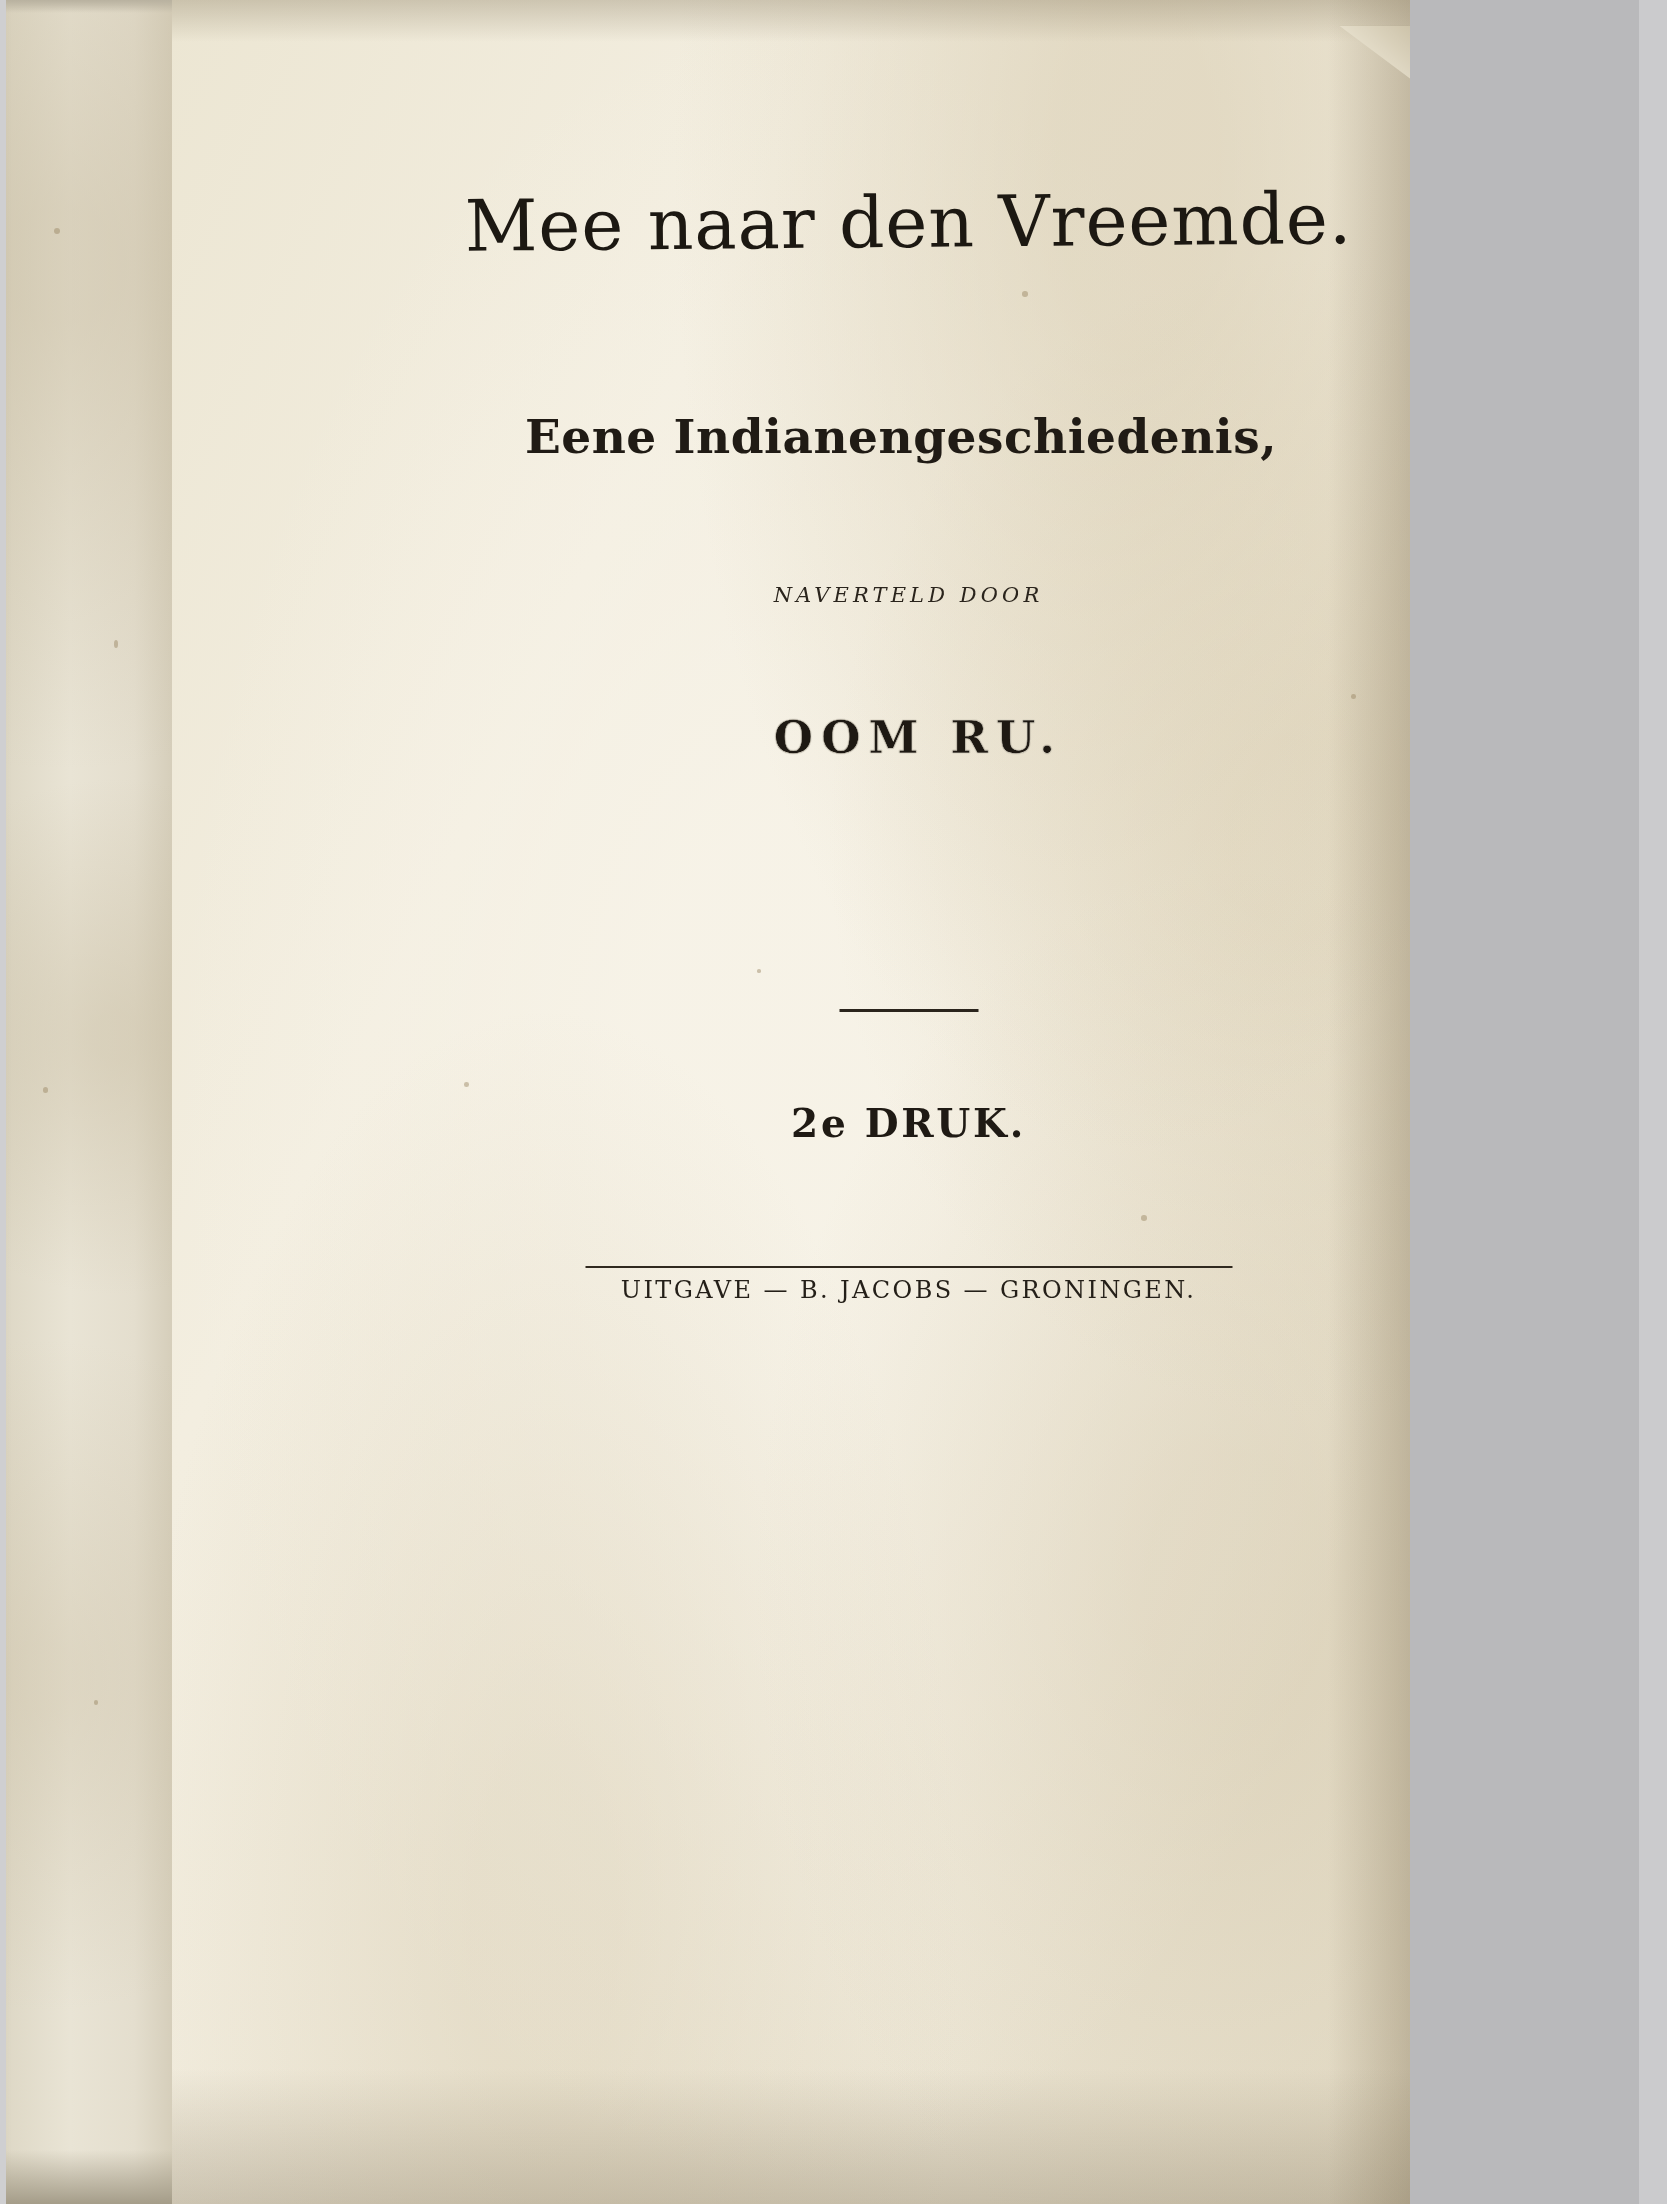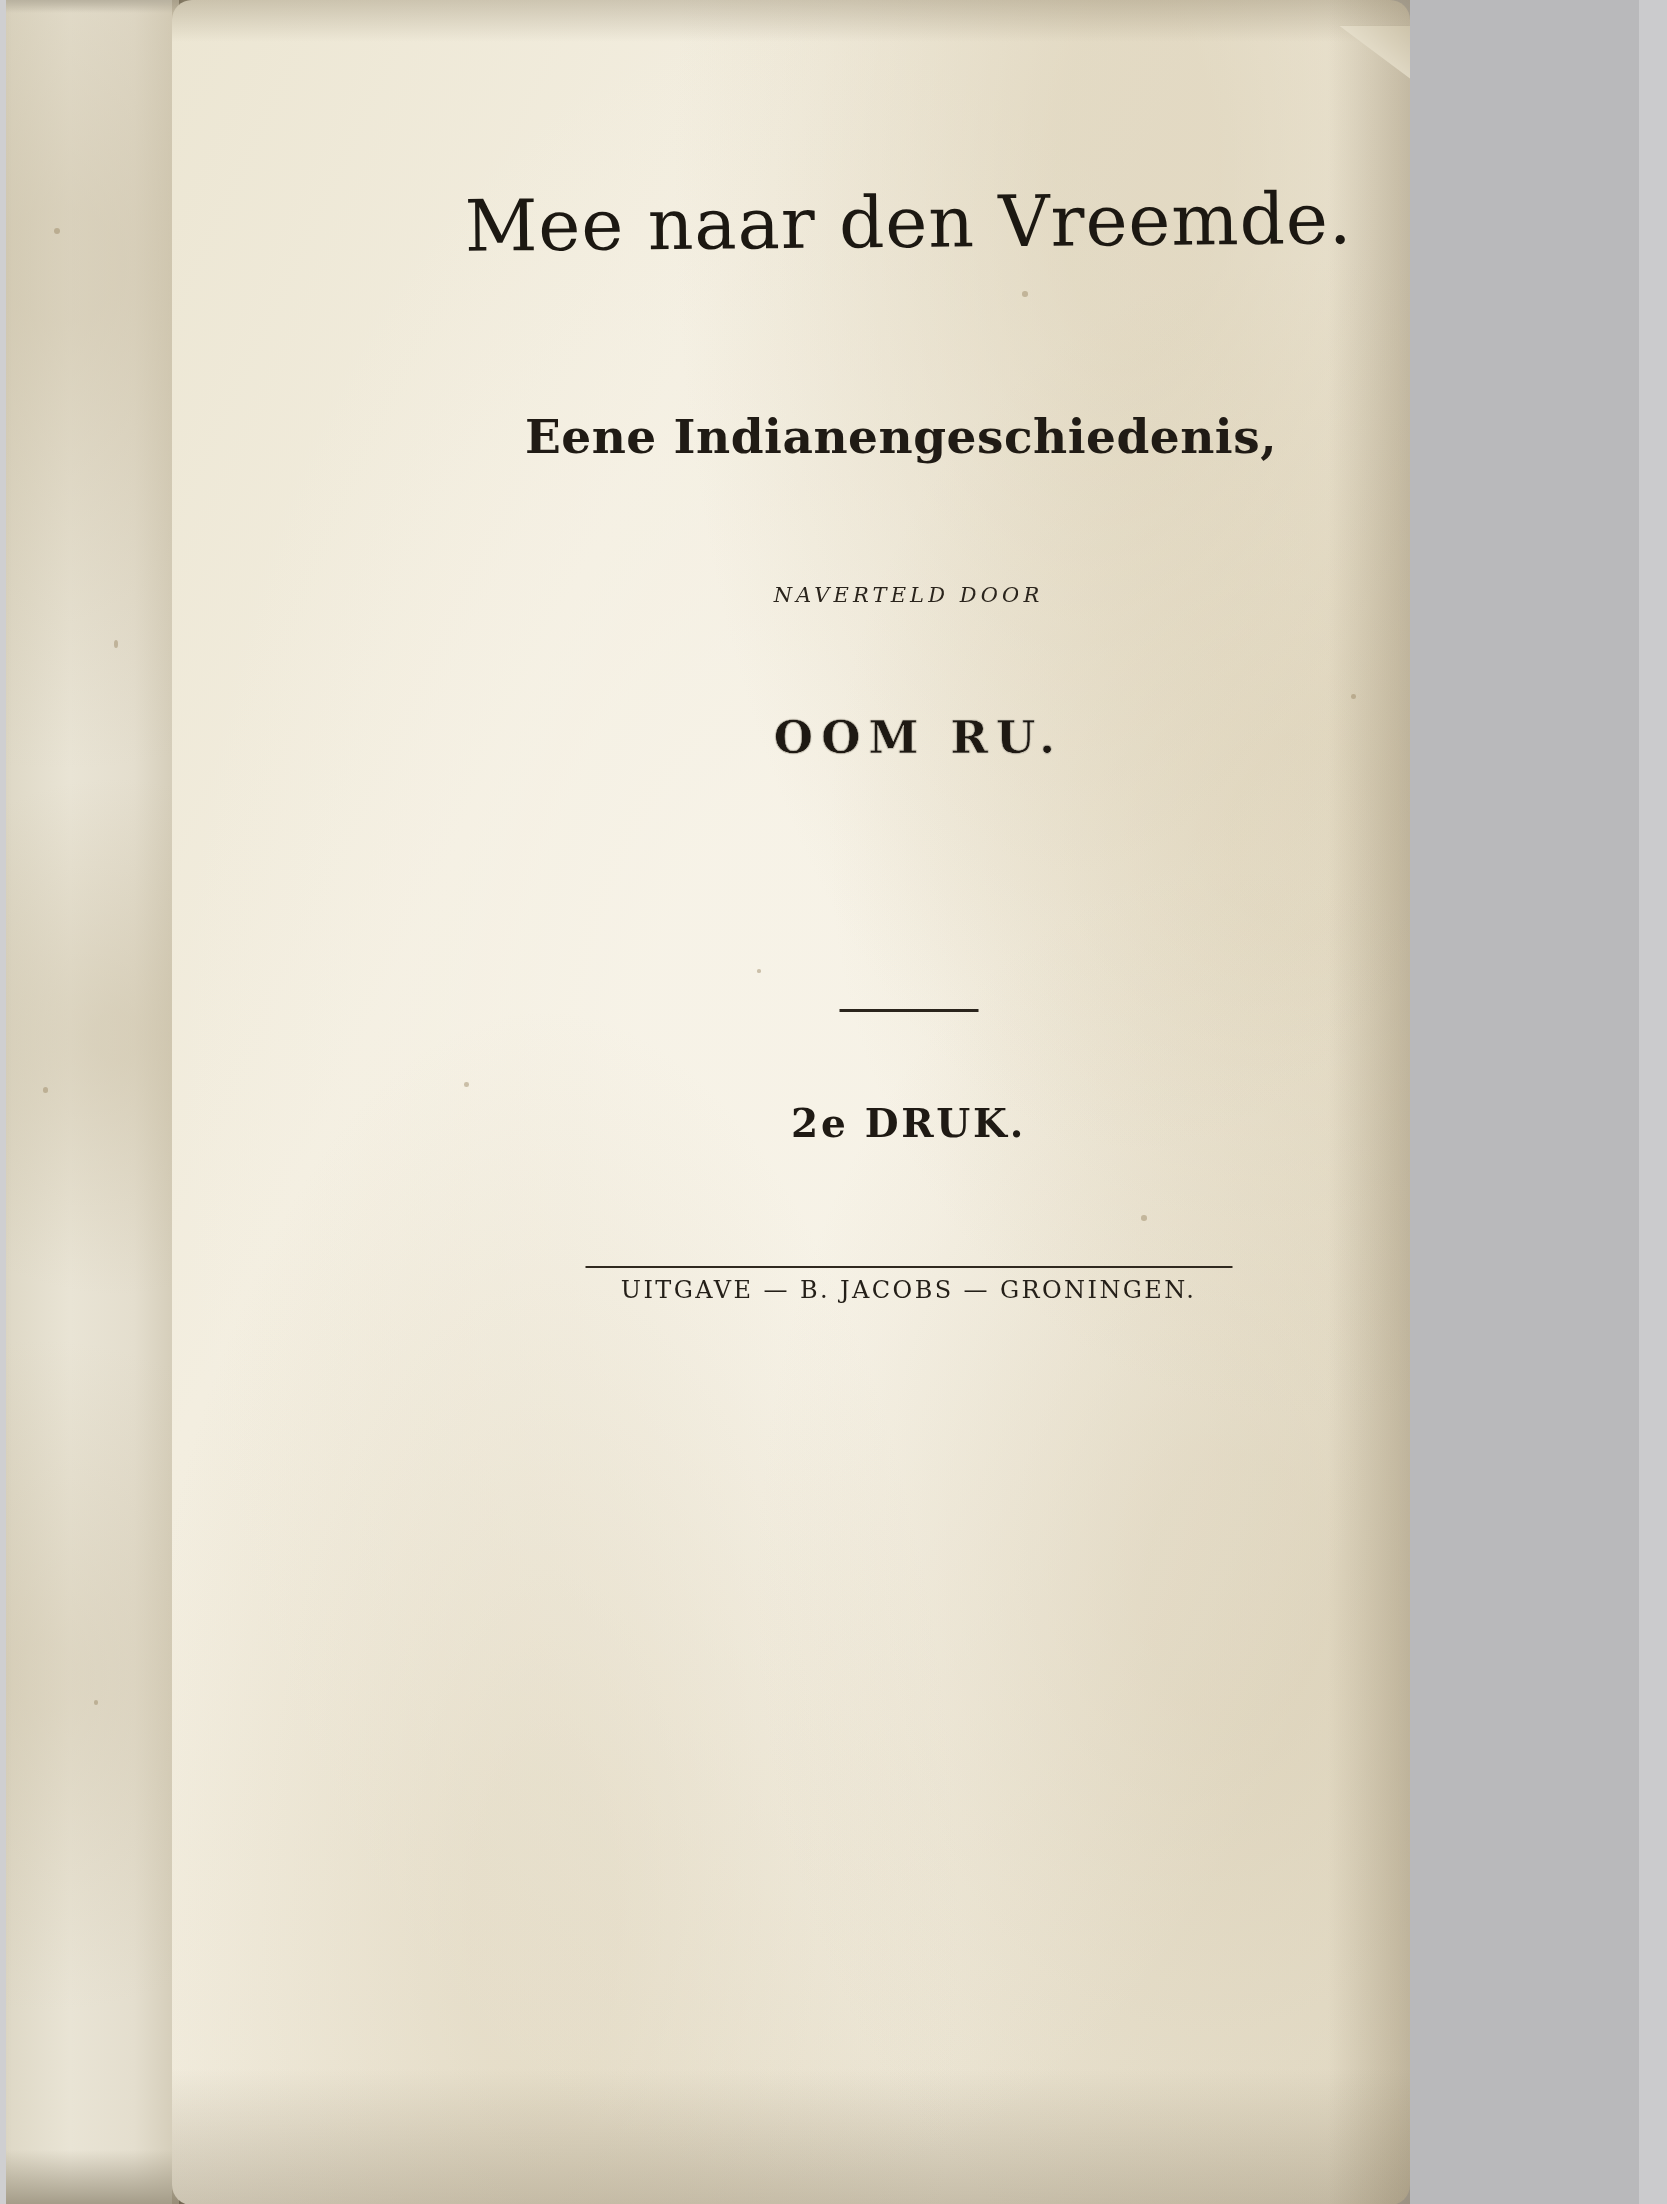--- a/index.html
+++ b/index.html
@@ -83,21 +83,20 @@
     width: 1238px;
     height: 2205px;
     background: #efe9d8;
     background-image:
       radial-gradient(ellipse at 78% 8%,  rgba(205,191,158,0.40) 0 6%,  rgba(0,0,0,0) 34%),
       radial-gradient(ellipse at 92% 38%, rgba(208,194,161,0.35) 0 5%,  rgba(0,0,0,0) 30%),
       radial-gradient(ellipse at 86% 72%, rgba(203,189,157,0.32) 0 6%,  rgba(0,0,0,0) 32%),
       radial-gradient(ellipse at 30% 88%, rgba(206,193,162,0.30) 0 6%,  rgba(0,0,0,0) 34%),
       radial-gradient(ellipse at 50% 50%, rgba(247,243,232,0.9) 0 18%, rgba(0,0,0,0) 70%),
       linear-gradient(115deg, #ece6d3 0%, #f3eee0 30%, #efe9d9 62%, #e3dbc6 100%);
-    border-radius: 20px;
   }
   
   .page-right .fore-edge {
     position: absolute;
     right: 0; top: 0;
     width: 82px; height: 100%;
     background: linear-gradient(270deg, rgba(150,136,108,0.45) 0%, rgba(150,136,108,0) 100%);
   }
   
   .page-right .top-edge {

